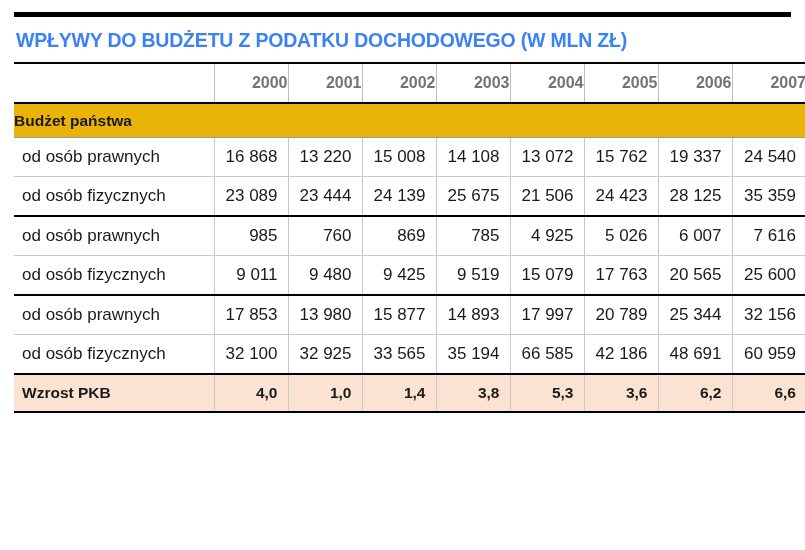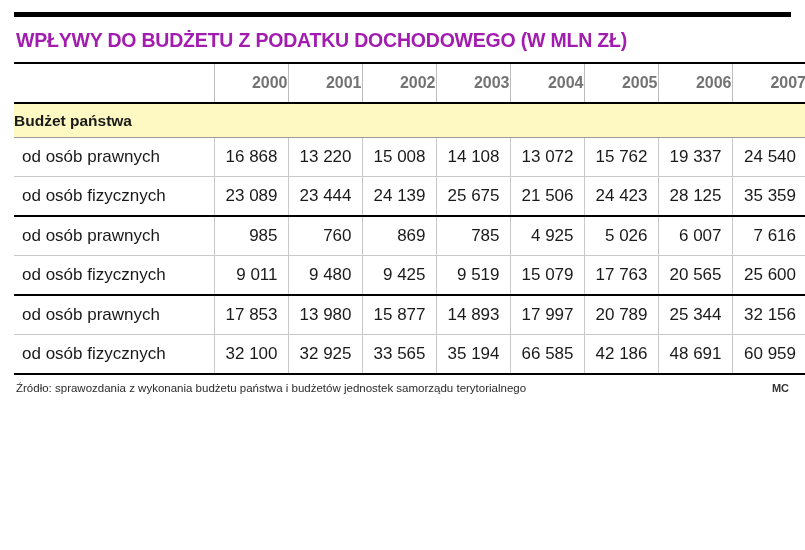--- a/index.html
+++ b/index.html
@@ -23,21 +23,21 @@
   }
   .top-rule {
     height: 5px;
     background: #000000;
     margin: 12px 0 0 0;
   }
   .title {
     font-size: 19.5px;
     font-weight: bold;
     letter-spacing: -0.2px;
-    color: #a21caf;
+    color: #3b82f6;
     padding: 13px 2px 11px 2px;
     line-height: 1.1;
   }
   table.data {
     width: 100%;
     border-collapse: collapse;
     table-layout: fixed;
     font-size: 15px;
   }
   table.data col.label-col { width: 200px; }
@@ -59,21 +59,21 @@
     color: #737373;
   }
   .hdr-row th.label-cell {
     border-top: 2px solid #000;
     border-bottom: 2px solid #000;
   }
   .hdr-row th.sep {
     border-left: 1px solid #bdbdbd;
   }
   .group-row td {
-    background: #fef9c3;
+    background: #eab308;
     height: 33px;
     vertical-align: middle;
     font-weight: bold;
     font-size: 15.5px;
     padding-left: 8px;
     border-bottom: 1px solid #9a9a9a;
     border-top: 1px solid #9a9a9a;
   }
   .data-row td {
     height: 38px;
@@ -226,21 +226,28 @@
         <td class="num">32 100</td>
         <td class="num">32 925</td>
         <td class="num">33 565</td>
         <td class="num">35 194</td>
         <td class="num">66 585</td>
         <td class="num">42 186</td>
         <td class="num">48 691</td>
         <td class="num">60 959</td>
       </tr>
 
+      <tr class="total-row">
+        <td class="label-cell">Wzrost PKB</td>
+        <td class="num">4,0</td>
+        <td class="num">1,0</td>
+        <td class="num">1,4</td>
+        <td class="num">3,8</td>
+        <td class="num">5,3</td>
+        <td class="num">3,6</td>
+        <td class="num">6,2</td>
+        <td class="num">6,6</td>
+      </tr>
     </tbody>
   </table>
 
-  <div class="footer">
-    <div class="source">Źródło: sprawozdania z wykonania budżetu państwa i budżetów jednostek samorządu terytorialnego</div>
-    <div class="credit">MC</div>
-  </div>
 
 </div>
 
 </body></html>

